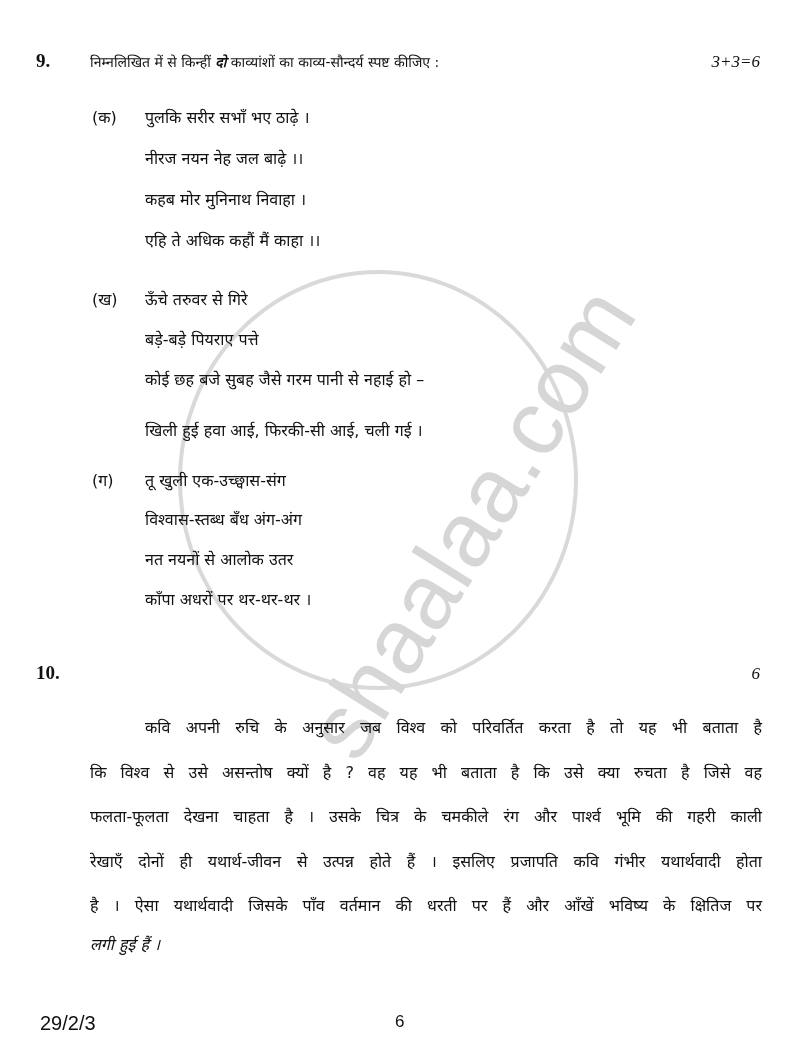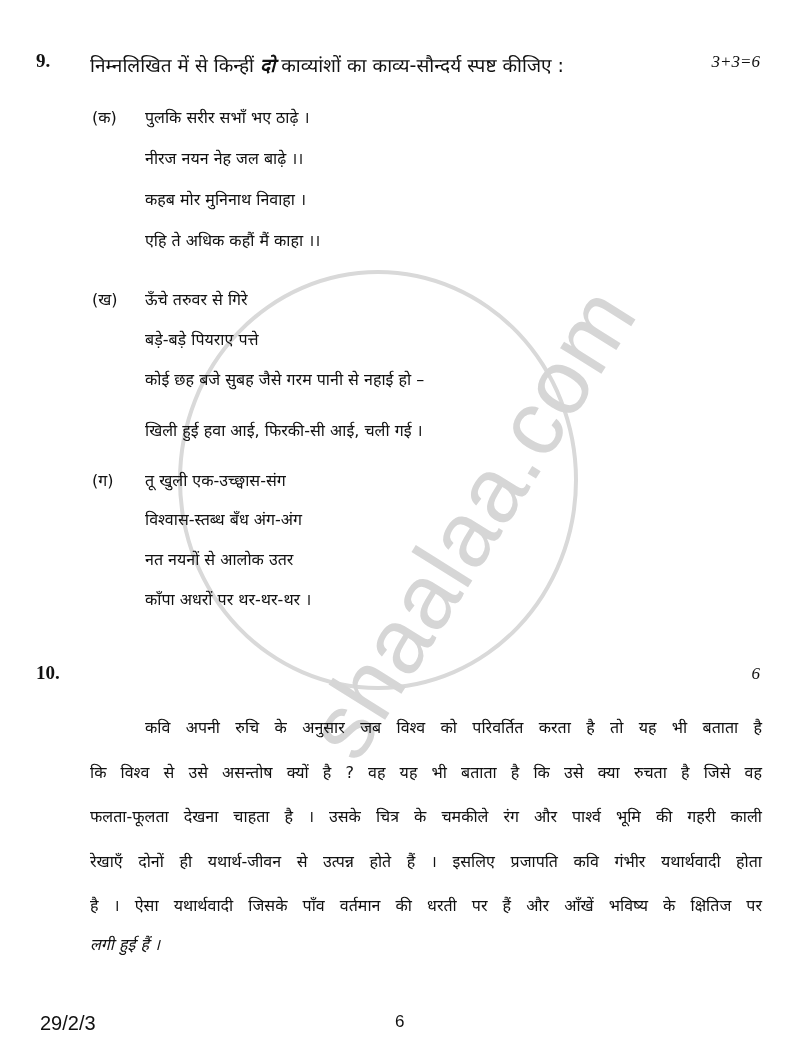--- a/index.html
+++ b/index.html
@@ -49,21 +49,21 @@
     .q-num {
       position: absolute;
       left: 36px;
       font-family: "Liberation Serif", serif;
       font-weight: bold;
       font-size: 19px;
     }
     .q-text {
       position: absolute;
       left: 90px;
-      font-size: 19px;
+      font-size: 14px;
     }
     .q-text em {
       font-style: italic;
       font-weight: bold;
     }
     .q-marks {
       position: absolute;
       right: 40px;
       font-family: "Liberation Serif", serif;
       font-style: italic;

